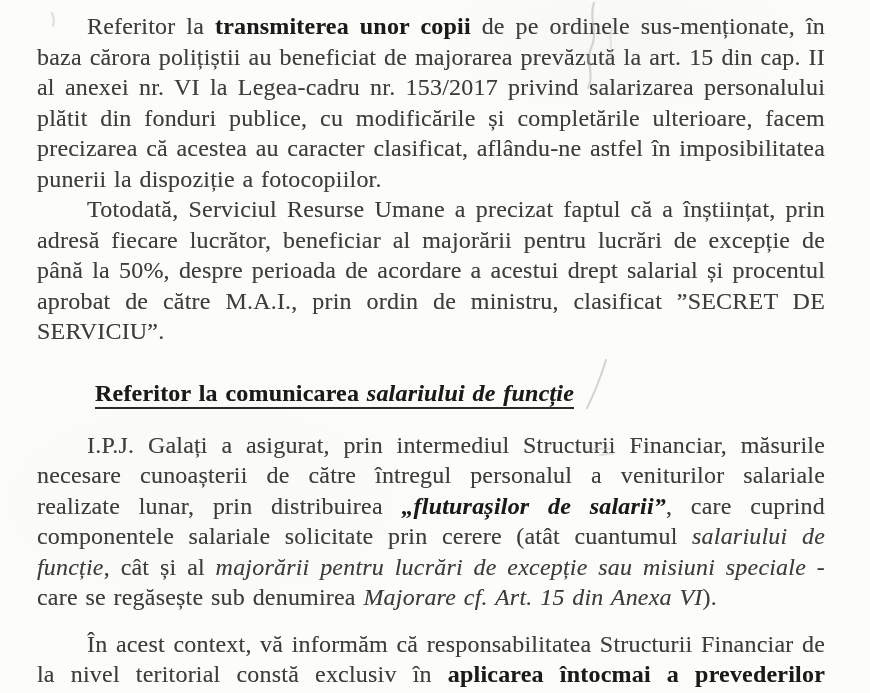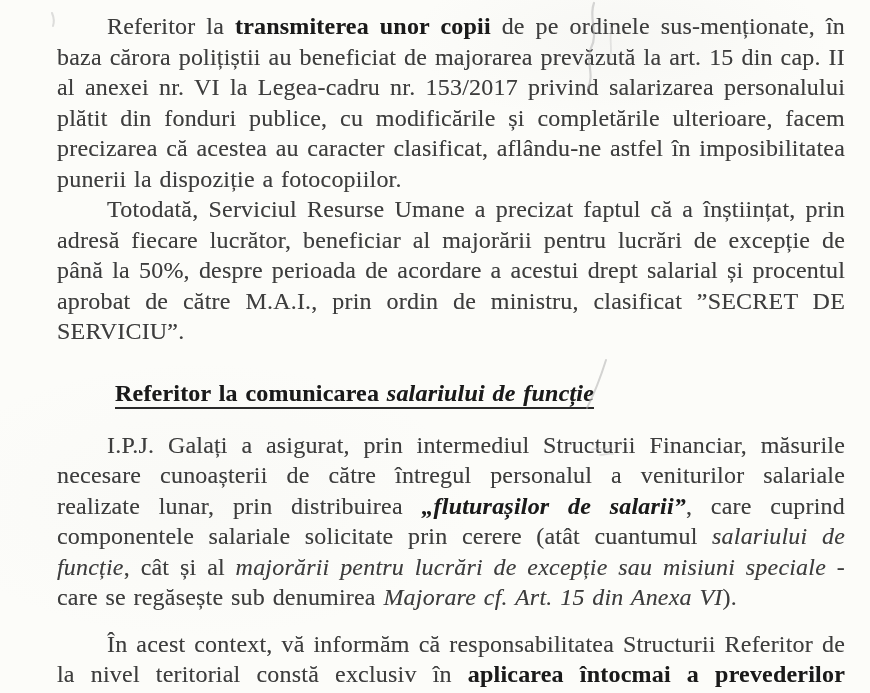--- a/index.html
+++ b/index.html
@@ -18,21 +18,21 @@
   }
   body {
     background: var(--bg);
     font-family: "Liberation Serif", "DejaVu Serif", serif;
     color: var(--ink);
   }
   .page {
     position: relative;
     width: 870px;
     height: 693px;
-    padding: 11px 25px 0 57px;
+    padding: 11px 25px 0 37px;
     background:
       radial-gradient(ellipse 300px 120px at 620px 40px, rgba(190,190,190,0.08), transparent 70%),
       radial-gradient(ellipse 400px 200px at 200px 500px, rgba(200,200,200,0.05), transparent 70%),
       var(--bg);
   }
   .doc {
     position: relative;
     width: 788px;
     font-size: 24px;
     line-height: 30.5px;
@@ -82,21 +82,21 @@
 </head>
 <body>
 
 <div class="page">
 
   <div class="doc" id="doc-body">
       <p class="para"><span class="">Referitor la </span><span class="b ">transmiterea unor copii</span><span class=""> de pe ordinele sus-menționate, în baza cărora polițiștii au beneficiat de majorarea prevăzută la art. 15 din cap. II al anexei nr. VI la Legea-cadru nr. 153/2017 privind salarizarea personalului plătit din fonduri publice, cu modificările și completările ulterioare, facem precizarea că acestea au caracter clasificat, aflându-ne astfel în imposibilitatea punerii la dispoziție a fotocopiilor.</span></p>
       <p class="para"><span class="">Totodată, Serviciul Resurse Umane a precizat faptul că a înștiințat, prin adresă fiecare lucrător, beneficiar al majorării pentru lucrări de excepție de până la 50%, despre perioada de acordare a acestui drept salarial și procentul aprobat de către M.A.I., prin ordin de ministru, clasificat ”SECRET DE SERVICIU”.</span></p>
       <p class="para heading"><span class="underline-wrap"><span class="b ">Referitor la comunicarea </span><span class="b i">salariului de funcție</span></span></p>
       <p class="para"><span class="">I.P.J. Galați a asigurat, prin intermediul Structurii Financiar, măsurile necesare cunoașterii de către întregul personalul a veniturilor salariale realizate lunar, prin distribuirea </span><span class="b i">„fluturașilor de salarii”</span><span class="">, care cuprind componentele salariale solicitate prin cerere (atât cuantumul </span><span class="i">salariului de funcție</span><span class="">, cât și al </span><span class="i">majorării pentru lucrări de excepție sau misiuni speciale</span><span class=""> - care se regăsește sub denumirea </span><span class="i">Majorare cf. Art. 15 din Anexa VI</span><span class="">).</span></p>
-      <p class="para body-gap"><span class="">În acest context, vă informăm că responsabilitatea Structurii Referitor de la nivel teritorial constă exclusiv în </span><span class="b ">aplicarea întocmai a prevederilor actelor normative prin care se reglementează salarizarea polițiștilor</span><span class=""> și a personalului contractual, în vigoare la momentul respectiv.</span></p>
+      <p class="para body-gap"><span class="">În acest context, vă informăm că responsabilitatea Structurii Financiar de la nivel teritorial constă exclusiv în </span><span class="b ">aplicarea întocmai a prevederilor actelor normative prin care se reglementează salarizarea polițiștilor</span><span class=""> și a personalului contractual, în vigoare la momentul respectiv.</span></p>
     </div>
 
   <svg class="artifacts" viewBox="0 0 870 693" xmlns="http://www.w3.org/2000/svg">
     <path d="M 594 3 C 588 18, 599 33, 591 48 C 585 61, 595 74, 588 88" fill="none" stroke="#b6b6b6" stroke-width="2.2" opacity="0.55" stroke-linecap="round"></path>
     <path d="M 612 28 C 608 40, 614 50, 609 62" fill="none" stroke="#c4c4c4" stroke-width="1.8" opacity="0.4" stroke-linecap="round"></path>
     <path d="M 606 360 C 601 376, 595 392, 587 408" fill="none" stroke="#b0b0b0" stroke-width="2" opacity="0.55" stroke-linecap="round"></path>
     <path d="M 592 450 c 6 -4, 13 2, 19 -2 m -11 7 c 4 0, 8 -2, 13 -1" fill="none" stroke="#c2c2c2" stroke-width="1.6" opacity="0.5" stroke-linecap="round"></path>
     <path d="M 52 13 q 3 7 1 13" fill="none" stroke="#bdbdbd" stroke-width="2" opacity="0.5" stroke-linecap="round"></path>
   </svg>
 

